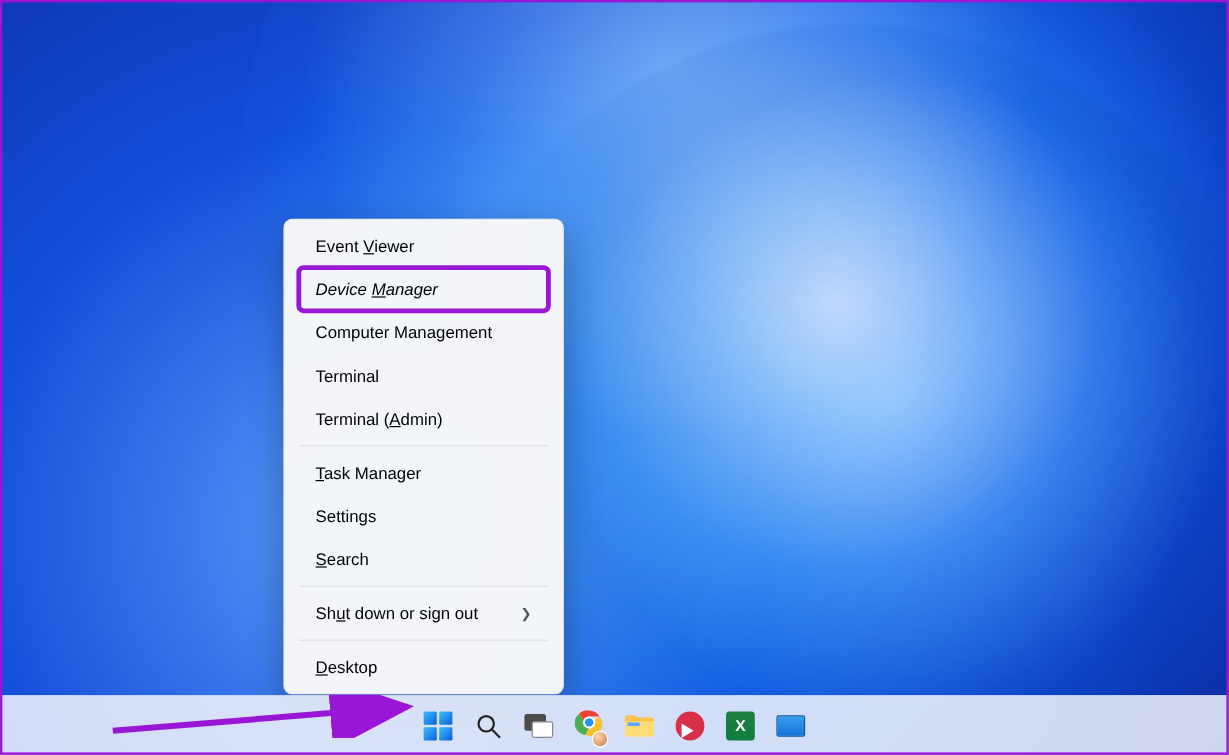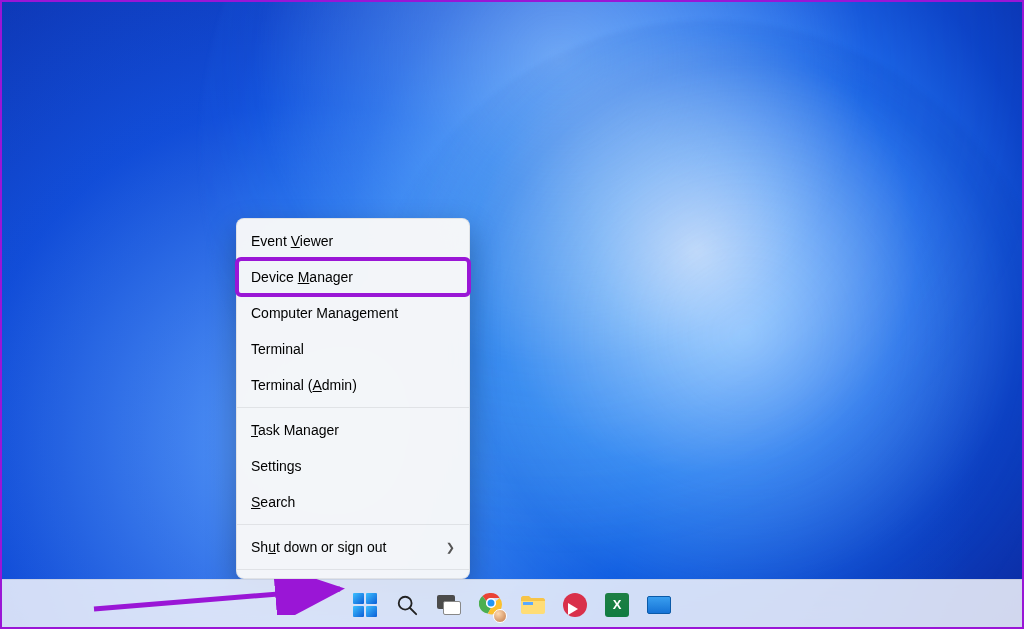--- a/index.html
+++ b/index.html
@@ -48,38 +48,39 @@
     
     .context-menu {
       position: absolute;
       left: 236px;
       bottom: 50px;
       width: 234px;
       background: rgba(249,249,249,.97);
       border: 1px solid rgba(0,0,0,.08);
       border-radius: 8px;
       box-shadow: 0 12px 30px rgba(0,0,0,.28);
-      padding: 4px 0;
+      padding: 4px 12px;
       backdrop-filter: blur(20px);
       font-size: 14px;
       color: #000;
     }
     .menu-item {
       height: 36px;
       padding: 0 14px;
       display: flex;
       align-items: center;
       justify-content: space-between;
       cursor: default;
     }
     .menu-item .u { text-decoration: underline; }
     .menu-item.highlighted {
       outline: 4px solid #9a16d6;
       outline-offset: -2px;
       border-radius: 4px;
+      font-style: italic;
     }
     .chevron {
       font-size: 11px;
       color: #555;
     }
     .menu-sep {
       height: 1px;
       background: rgba(0,0,0,.08);
       margin: 4px 0;
     }
@@ -177,20 +178,23 @@
     </div>
     <div class="menu-item">
       <span><span class="u">S</span>earch</span>
     </div>
     <div class="menu-sep"></div>
     <div class="menu-item">
       <span>Sh<span class="u">u</span>t down or sign out</span>
       <span class="chevron">❯</span>
     </div>
     <div class="menu-sep"></div>
+    <div class="menu-item">
+      <span><span class="u">D</span>esktop</span>
+    </div>
   </div>
 
 <div class="taskbar" id="taskbar">
     <div class="task-icon">
       <div class="start-grid">
         <span></span>
         <span></span>
         <span></span>
         <span></span>
       </div>

